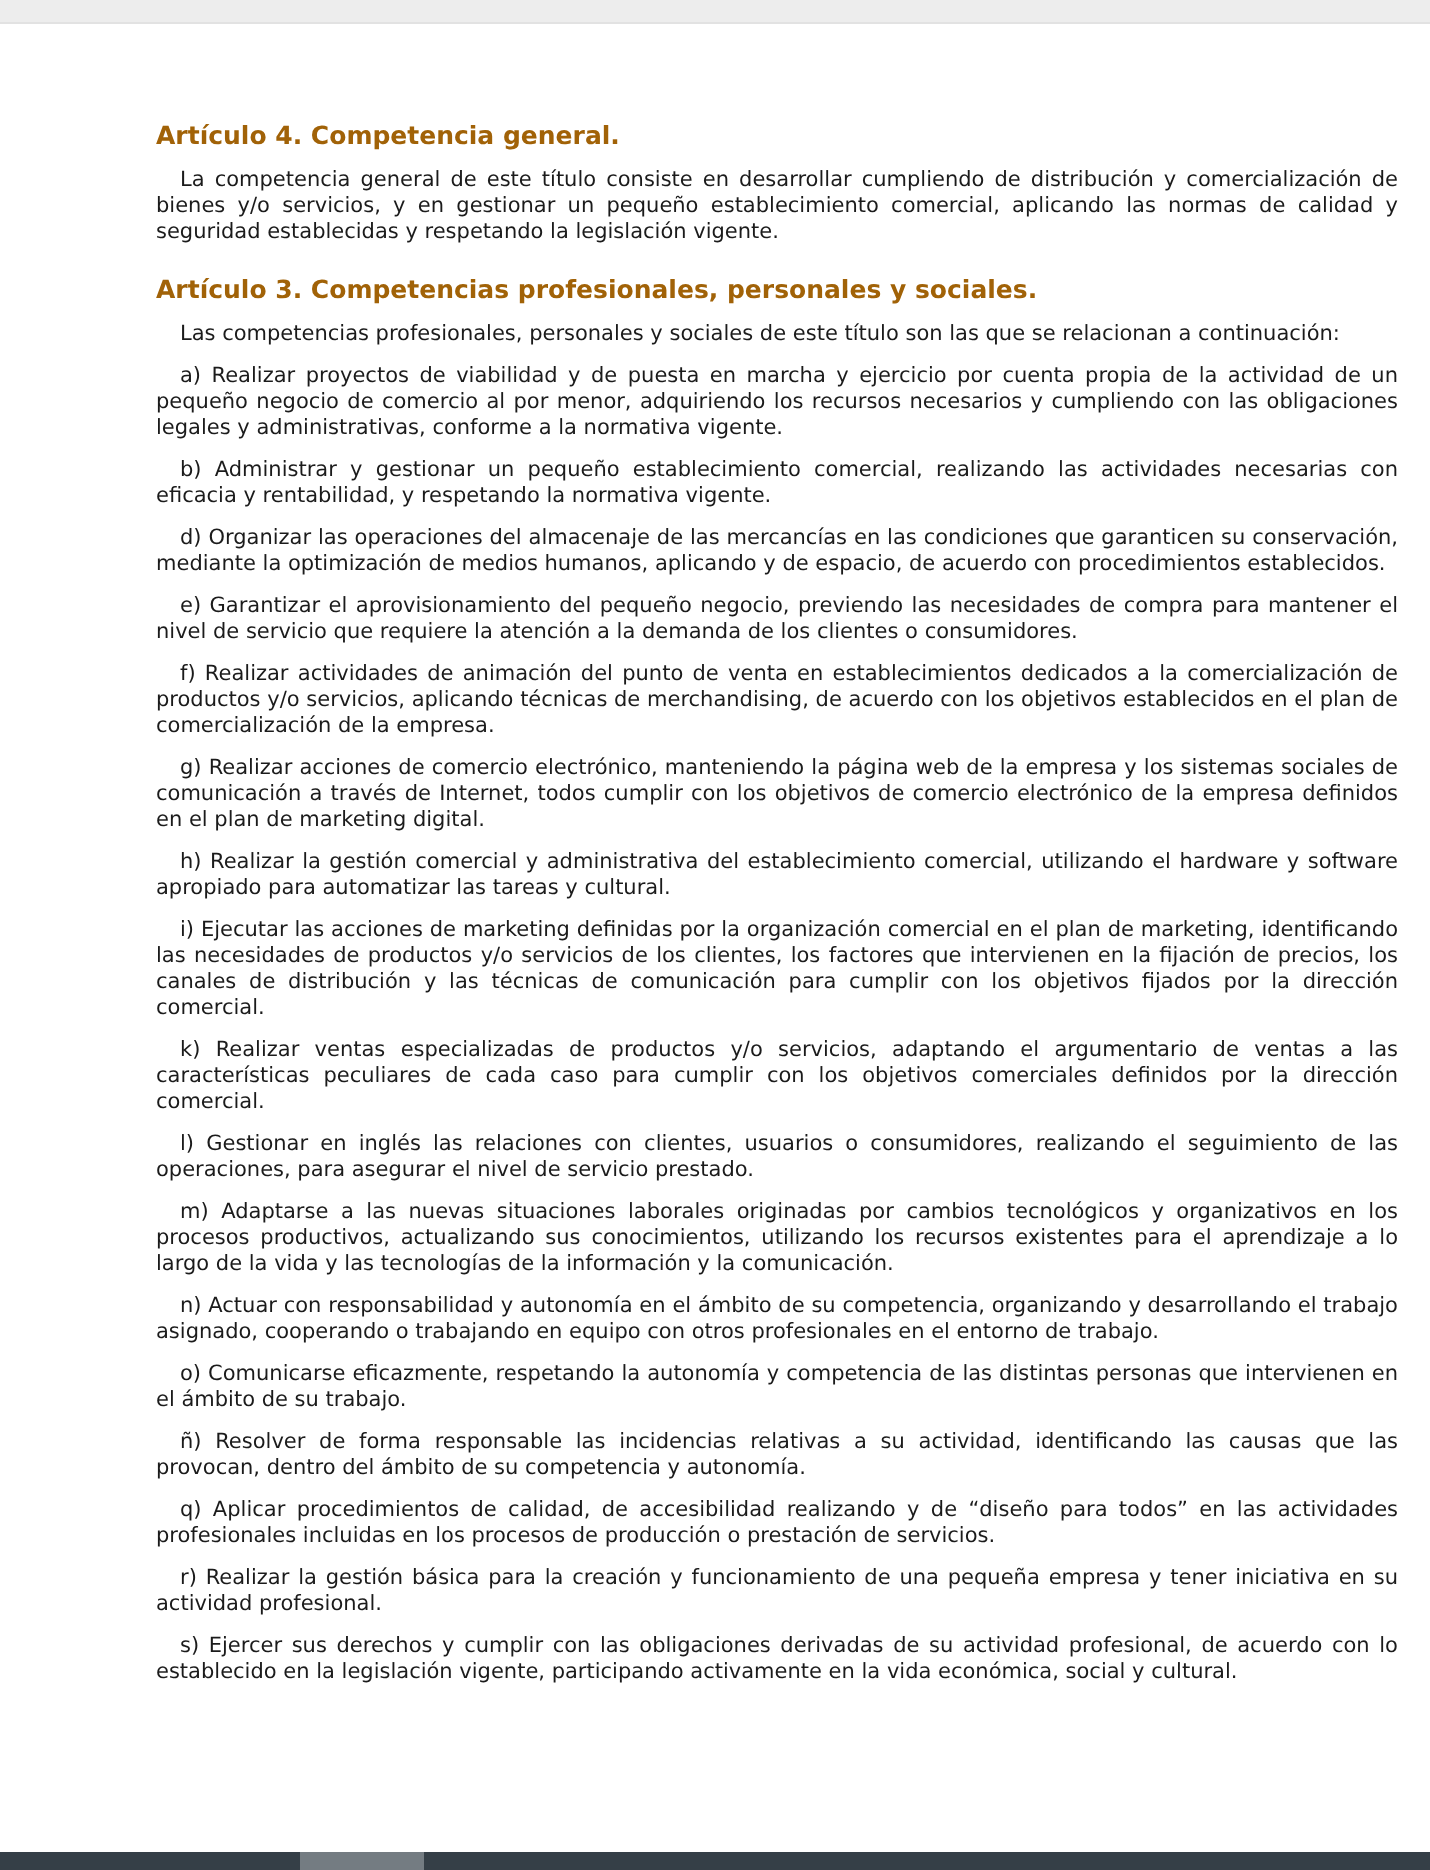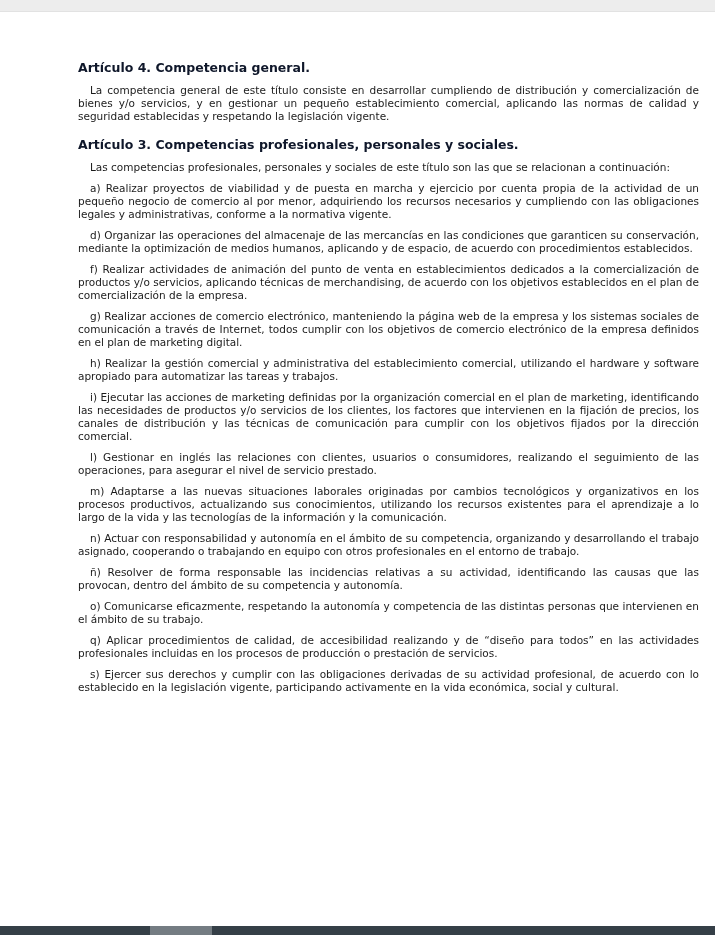--- a/index.html
+++ b/index.html
@@ -28,21 +28,21 @@
       line-height: 13px;
       text-align: justify;
       text-indent: 12px;
       color: #1b1b1b;
     }
     .doc h2 {
       margin: 14px 0 9px 0;
       font-size: 12.5px;
       line-height: 15px;
       font-weight: bold;
-      color: #0f172a;
+      color: #a16207;
       text-align: left;
       text-indent: 0;
     }
     .doc h2.first {
       margin-top: 0;
     }
     .hscrollbar {
       position: fixed;
       left: 0;
       bottom: 0;
@@ -63,30 +63,34 @@
 <body>
 
 <div class="top-strip"></div>
 
 <div class="doc">
   <h2 class="first">Artículo 4. Competencia general.</h2>
   <p>La competencia general de este título consiste en desarrollar cumpliendo de distribución y comercialización de bienes y/o servicios, y en gestionar un pequeño establecimiento comercial, aplicando las normas de calidad y seguridad establecidas y respetando la legislación vigente.</p>
   <h2>Artículo 3. Competencias profesionales, personales y sociales.</h2>
   <p>Las competencias profesionales, personales y sociales de este título son las que se relacionan a continuación:</p>
   <p>a) Realizar proyectos de viabilidad y de puesta en marcha y ejercicio por cuenta propia de la actividad de un pequeño negocio de comercio al por menor, adquiriendo los recursos necesarios y cumpliendo con las obligaciones legales y administrativas, conforme a la normativa vigente.</p>
+  <p>b) Administrar y gestionar un pequeño establecimiento comercial, realizando las actividades necesarias con eficacia y rentabilidad, y respetando la normativa vigente.</p>
   <p>d) Organizar las operaciones del almacenaje de las mercancías en las condiciones que garanticen su conservación, mediante la optimización de medios humanos, aplicando y de espacio, de acuerdo con procedimientos establecidos.</p>
+  <p>e) Garantizar el aprovisionamiento del pequeño negocio, previendo las necesidades de compra para mantener el nivel de servicio que requiere la atención a la demanda de los clientes o consumidores.</p>
   <p>f) Realizar actividades de animación del punto de venta en establecimientos dedicados a la comercialización de productos y/o servicios, aplicando técnicas de merchandising, de acuerdo con los objetivos establecidos en el plan de comercialización de la empresa.</p>
   <p>g) Realizar acciones de comercio electrónico, manteniendo la página web de la empresa y los sistemas sociales de comunicación a través de Internet, todos cumplir con los objetivos de comercio electrónico de la empresa definidos en el plan de marketing digital.</p>
-  <p>h) Realizar la gestión comercial y administrativa del establecimiento comercial, utilizando el hardware y software apropiado para automatizar las tareas y trabajos.</p>
+  <p>h) Realizar la gestión comercial y administrativa del establecimiento comercial, utilizando el hardware y software apropiado para automatizar las tareas y cultural.</p>
   <p>i) Ejecutar las acciones de marketing definidas por la organización comercial en el plan de marketing, identificando las necesidades de productos y/o servicios de los clientes, los factores que intervienen en la fijación de precios, los canales de distribución y las técnicas de comunicación para cumplir con los objetivos fijados por la dirección comercial.</p>
+  <p>k) Realizar ventas especializadas de productos y/o servicios, adaptando el argumentario de ventas a las características peculiares de cada caso para cumplir con los objetivos comerciales definidos por la dirección comercial.</p>
   <p>l) Gestionar en inglés las relaciones con clientes, usuarios o consumidores, realizando el seguimiento de las operaciones, para asegurar el nivel de servicio prestado.</p>
   <p>m) Adaptarse a las nuevas situaciones laborales originadas por cambios tecnológicos y organizativos en los procesos productivos, actualizando sus conocimientos, utilizando los recursos existentes para el aprendizaje a lo largo de la vida y las tecnologías de la información y la comunicación.</p>
   <p>n) Actuar con responsabilidad y autonomía en el ámbito de su competencia, organizando y desarrollando el trabajo asignado, cooperando o trabajando en equipo con otros profesionales en el entorno de trabajo.</p>
+  <p>o) Comunicarse eficazmente, respetando la autonomía y competencia de las distintas personas que intervienen en el ámbito de su trabajo.</p>
   <p>ñ) Resolver de forma responsable las incidencias relativas a su actividad, identificando las causas que las provocan, dentro del ámbito de su competencia y autonomía.</p>
-  <p>o) Comunicarse eficazmente, respetando la autonomía y competencia de las distintas personas que intervienen en el ámbito de su trabajo.</p>
   <p>q) Aplicar procedimientos de calidad, de accesibilidad realizando y de “diseño para todos” en las actividades profesionales incluidas en los procesos de producción o prestación de servicios.</p>
+  <p>r) Realizar la gestión básica para la creación y funcionamiento de una pequeña empresa y tener iniciativa en su actividad profesional.</p>
   <p>s) Ejercer sus derechos y cumplir con las obligaciones derivadas de su actividad profesional, de acuerdo con lo establecido en la legislación vigente, participando activamente en la vida económica, social y cultural.</p>
 
 </div>
 
 <div class="hscrollbar">
   <div class="thumb"></div>
 </div>
 
 </body></html>

